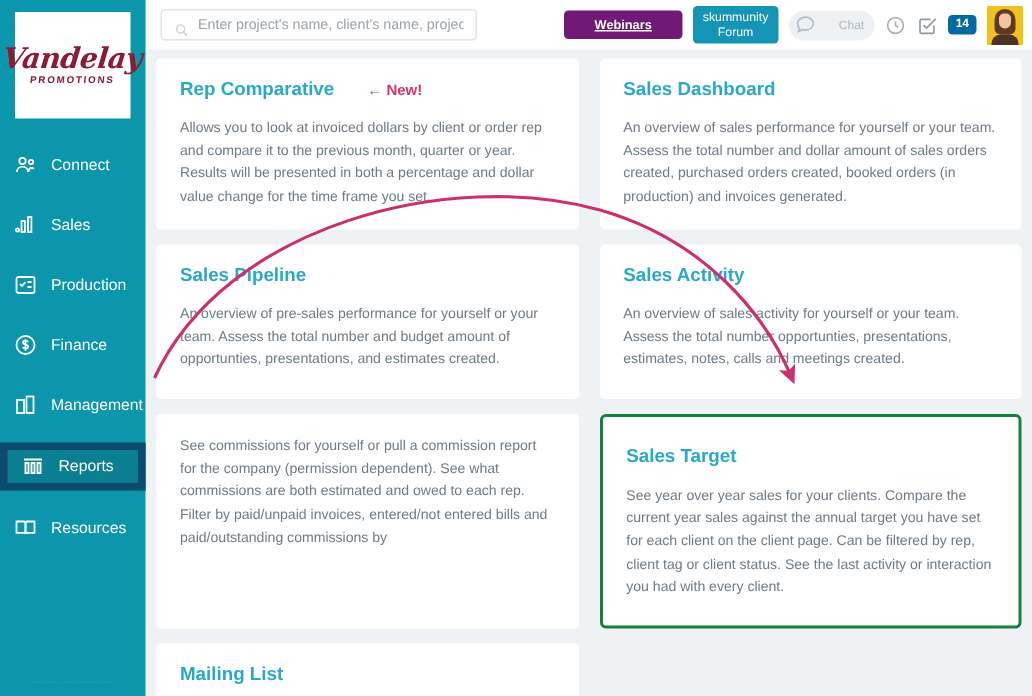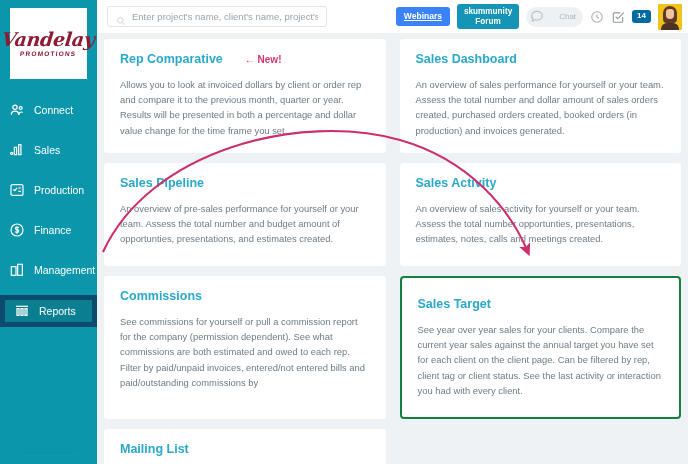--- a/index.html
+++ b/index.html
@@ -106,37 +106,37 @@
     font-family: "Liberation Sans", sans-serif;
     font-size: 9.5px;
     color: #98a2aa;
     width: 100%;
     background: transparent;
   }
   .search-input::placeholder { color: #9aa4ac; }
   .spacer { flex: 1 1 auto; }
 
   .btn-webinars {
-    background: #3b82f6;
+    background: #701a75;
     color: #fff;
     font-size: 8.5px;
     font-weight: bold;
-    padding: 5px 8px;
+    padding: 5px 20px;
     border-radius: 3px;
     border: none;
     line-height: 1;
     white-space: nowrap;
     cursor: pointer;
     text-decoration: underline;
   }
   .btn-forum {
     background: #1595b5;
     color: #fff;
     font-size: 8.2px;
-    font-weight: bold;
+    font-weight: normal;
     padding: 3px 7px;
     border-radius: 3px;
     border: none;
     line-height: 1.15;
     text-align: center;
     white-space: nowrap;
     cursor: pointer;
   }
   .chat-pill {
     display: flex; align-items: center; gap: 15px;
@@ -290,20 +290,29 @@
           <svg width="16" height="16" viewBox="0 0 24 24" fill="none" stroke="#fff" stroke-width="1.9">
             <path d="M3 5h18"></path>
               <rect x="4.5" y="8.5" width="3" height="10"></rect>
               <rect x="10.5" y="8.5" width="3" height="10"></rect>
               <rect x="16.5" y="8.5" width="3" height="10"></rect>
           </svg>
         </span>
         <span class="nav-label">Reports</span>
       </div>
 
+      <div class="nav-item">
+        <span class="ico">
+          <svg width="16" height="16" viewBox="0 0 24 24" fill="none" stroke="#fff" stroke-width="1.8">
+            <path d="M3 5.5h7.5a1.5 1.5 0 011.5 1.5v11a1.2 1.2 0 00-1.2-1.2H3z"></path>
+            <path d="M21 5.5h-7.5A1.5 1.5 0 0012 7v11a1.2 1.2 0 011.2-1.2H21z"></path>
+          </svg>
+        </span>
+        <span class="nav-label">Resources</span>
+      </div>
 
     </div>
 
     <div class="side-footer">............................</div>
   </div>
 
   <div class="main">
 
     <div class="topbar">
 
@@ -384,23 +393,20 @@
         </div>
 
         <div class="card tall">
           <div class="title-row">
             <span class="card-title">Sales Activity</span>
           </div>
           <div class="card-body">An overview of sales activity for yourself or your team. Assess the total number opportunties, presentations, estimates, notes, calls and meetings created.</div>
         </div>
 
         <div class="card">
-          <div class="title-row">
-            <span class="card-title">Commissions</span>
-          </div>
           <div class="card-body">See commissions for yourself or pull a commission report for the company (permission dependent). See what commissions are both estimated and owed to each rep. Filter by paid/unpaid invoices, entered/not entered bills and paid/outstanding commissions by</div>
         </div>
 
         <div class="card highlight">
           <div class="title-row">
             <span class="card-title">Sales Target</span>
           </div>
           <div class="card-body">See year over year sales for your clients. Compare the current year sales against the annual target you have set for each client on the client page. Can be filtered by rep, client tag or client status. See the last activity or interaction you had with every client.</div>
         </div>
 

